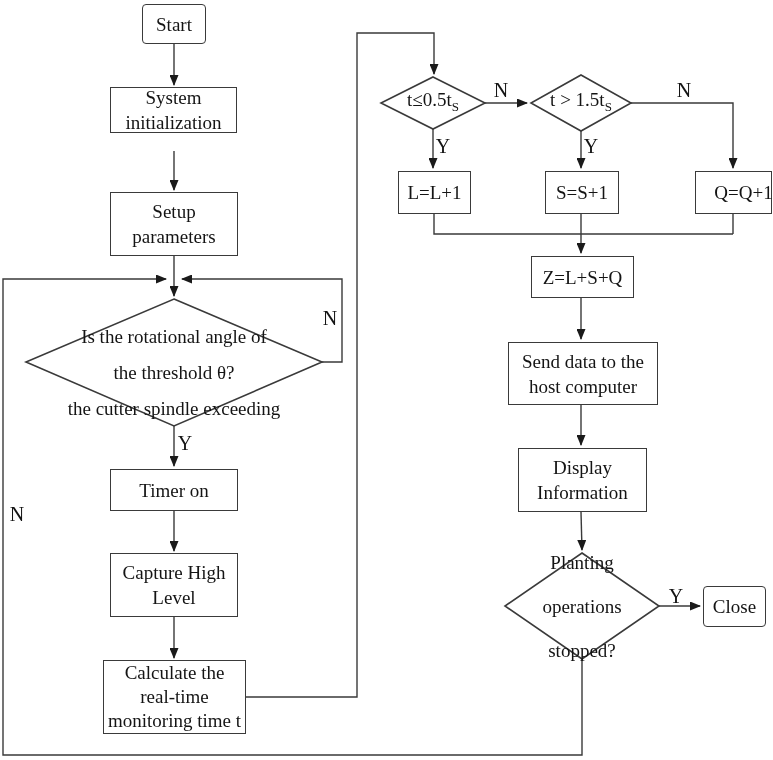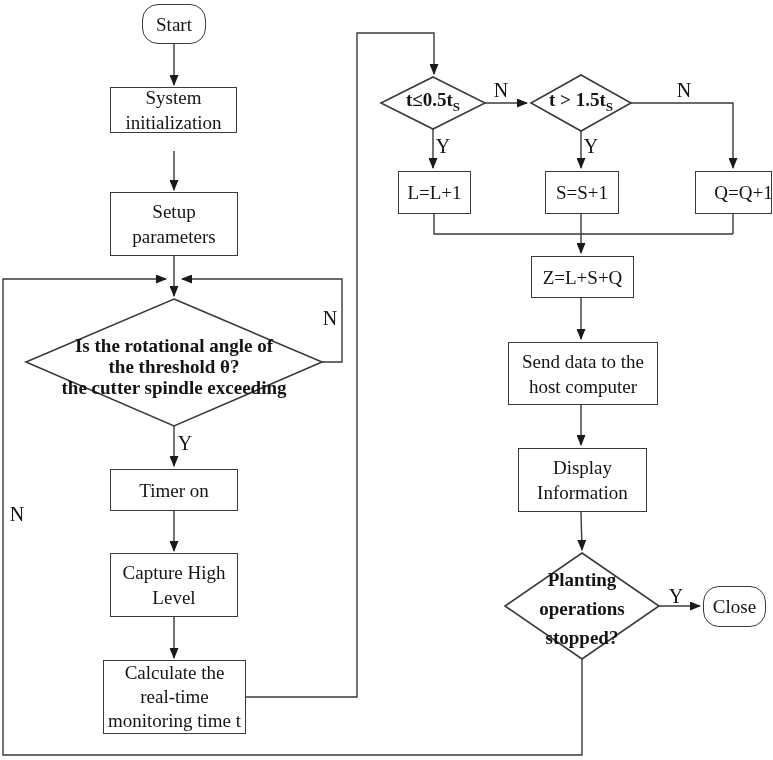--- a/index.html
+++ b/index.html
@@ -23,32 +23,31 @@
     border: 1.6px solid #3a3a3a;
     background: #ffffff;
     display: flex;
     flex-direction: column;
     align-items: center;
     justify-content: center;
     text-align: center;
     font-size: 19px;
     line-height: 25px;
   }
-  .rounded { border-radius: 16px; }
+  .rounded { border-radius: 4px; }
   .dtext {
     position: absolute;
     display: flex;
     flex-direction: column;
     align-items: center;
-    justify-content: flex-start;
+    justify-content: center;
     text-align: center;
     font-size: 19px;
-    line-height: 21px;
+    line-height: 36px;
     background: transparent;
-    font-weight: bold;
   }
   .elabel {
     position: absolute;
     transform: translate(-50%, -50%);
     font-size: 20px;
     line-height: 20px;
     background: transparent;
   }
   .sub {
     font-size: 13px;

